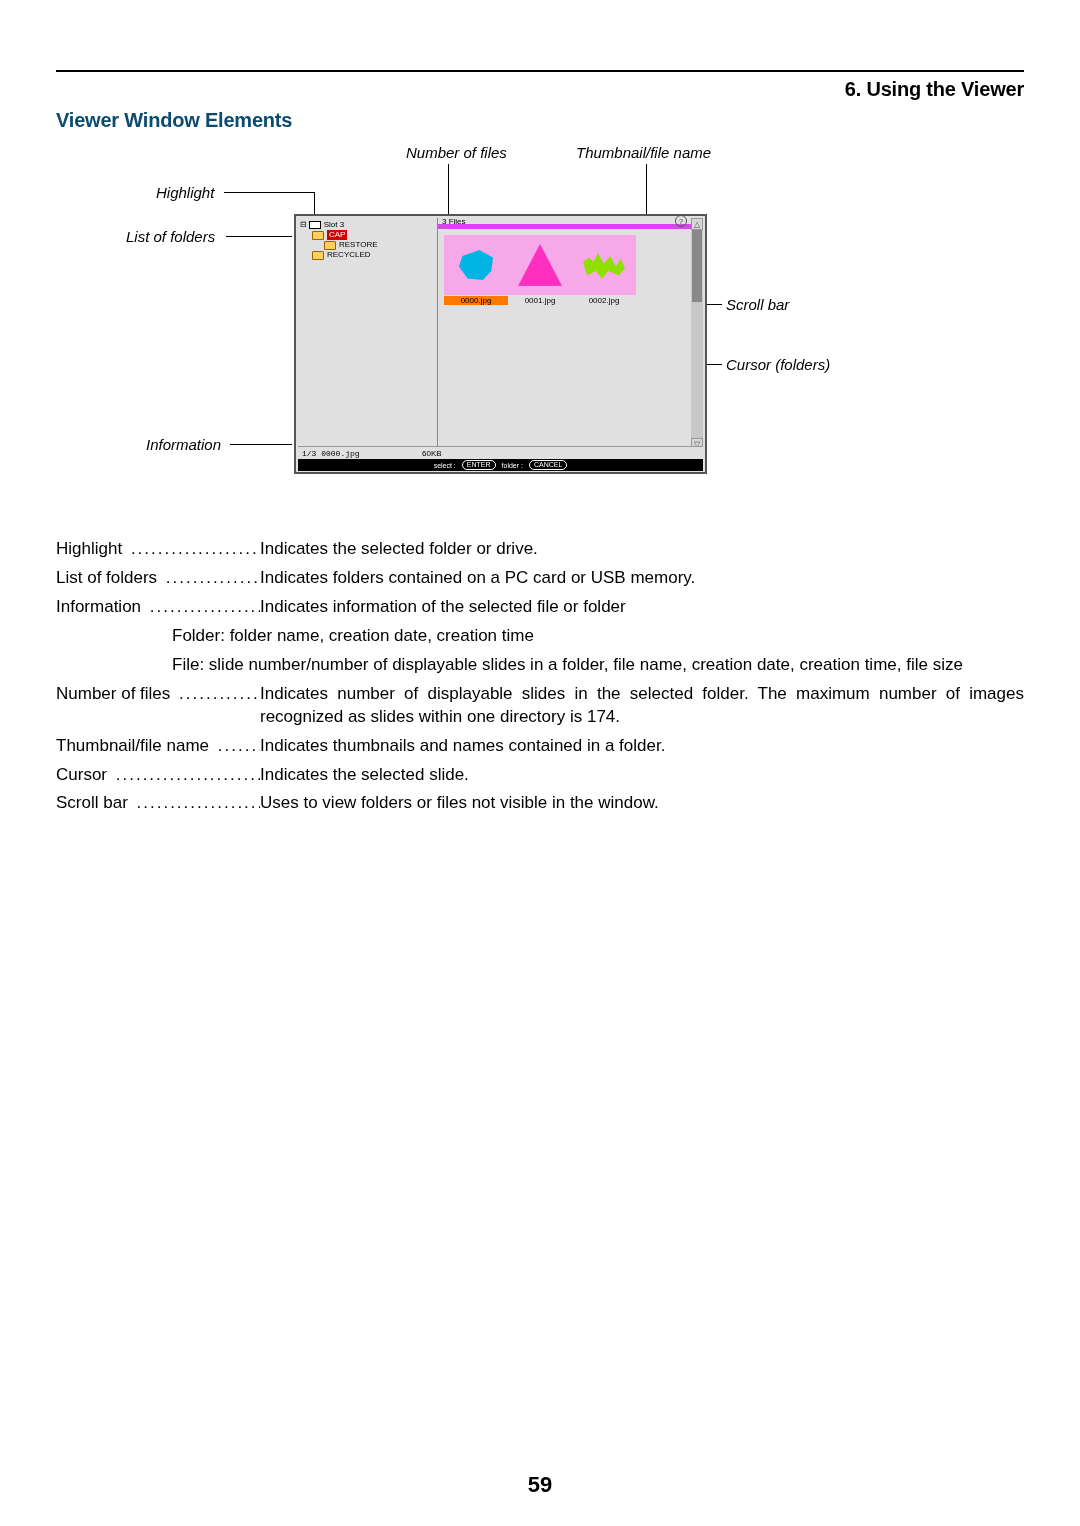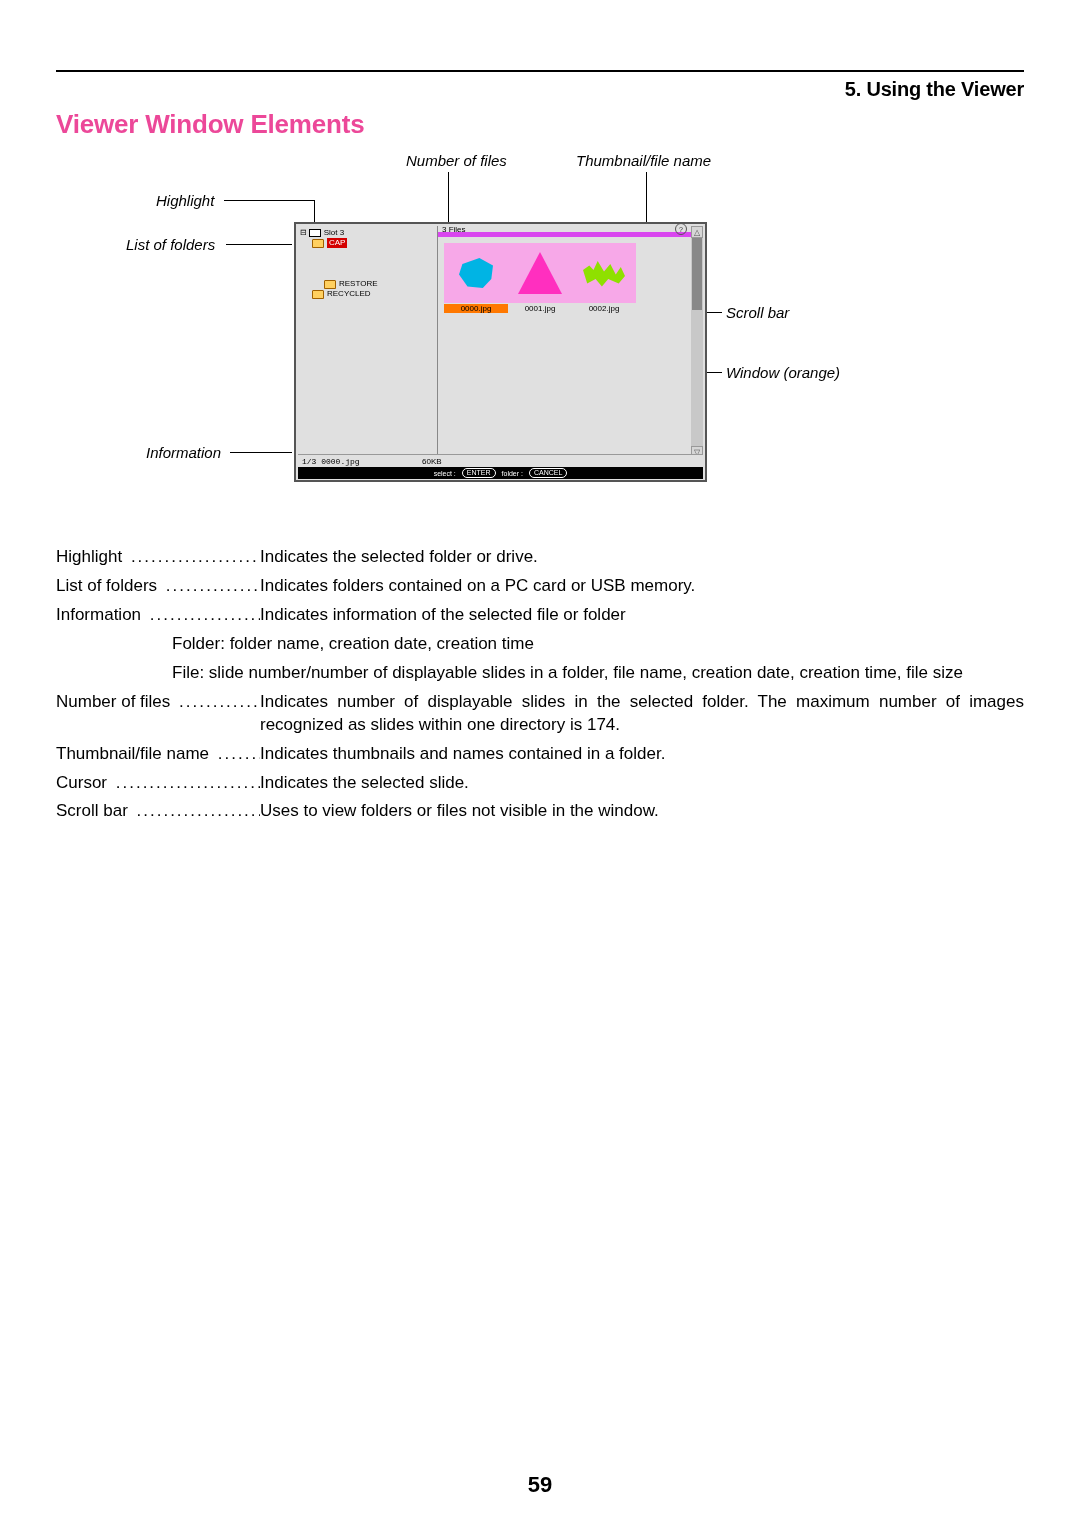--- a/index.html
+++ b/index.html
@@ -21,23 +21,23 @@
     margin-bottom: 10px;
   }
   .header-title {
     text-align: right;
     font-weight: 900;
     font-size: 20px;
     margin-top: -4px;
     letter-spacing: -0.2px;
   }
   .section-title {
-    color: #ec4899;
+    color: #0c4a6e;
     font-weight: 900;
-    font-size: 26px;
+    font-size: 20px;
     margin-top: 8px;
     margin-bottom: 6px;
     letter-spacing: -0.2px;
   }
 
   
   .diagram-wrap {
     position: relative;
     width: 100%;
     height: 340px;
@@ -85,21 +85,21 @@
     padding: 2px 2px 2px 2px;
   }
   .tree-row {
     display: flex;
     align-items: center;
     height: 10px;
     line-height: 10px;
     white-space: nowrap;
   }
   .tree-row.indent1 { padding-left: 12px; }
-  .tree-row.indent2 { padding-left: 24px; margin-top: 31px; }
+  .tree-row.indent2 { padding-left: 24px; }
   .slot-icon {
     width: 10px; height: 6px; border: 1px solid #000; margin-right: 3px;
     background: #fff;
   }
   .folder-icon {
     width: 10px; height: 7px; background: #ffd060; border: 1px solid #a06000; margin-right: 3px;
     border-radius: 1px 1px 0 0;
   }
   .hl-red { background: #d40000; color: #fff; padding: 0 2px; }
 
@@ -278,21 +278,21 @@
     font-weight: 900;
     font-size: 22px;
   }
 </style>
 </head>
 <body>
 
 <div class="page">
 
   <div class="header-line"></div>
-  <div class="header-title">5. Using the Viewer</div>
+  <div class="header-title">6. Using the Viewer</div>
 
   <div class="section-title">Viewer Window Elements</div>
 
   <div class="diagram-wrap">
 
     <div class="callout" style="left:350px; top:6px;">Number of files</div>
     <div class="callout" style="left:520px; top:6px;">Thumbnail/file name</div>
     <div class="leader leader-v" style="left:392px; top:26px; height:56px;"></div>
     <div class="leader leader-v" style="left:590px; top:26px; height:56px;"></div>
 
@@ -302,21 +302,21 @@
 
     <div class="callout" style="left:70px; top:90px;">List of folders</div>
     <div class="leader leader-h" style="left:170px; top:98px; width:66px;"></div>
 
     <div class="callout" style="left:90px; top:298px;">Information</div>
     <div class="leader leader-h" style="left:174px; top:306px; width:62px;"></div>
 
     <div class="callout" style="left:670px; top:158px;">Scroll bar</div>
     <div class="leader leader-h" style="left:648px; top:166px; width:18px;"></div>
 
-    <div class="callout" style="left:670px; top:218px;">Window (orange)</div>
+    <div class="callout" style="left:670px; top:218px;">Cursor (folders)</div>
     <div class="leader leader-h" style="left:600px; top:226px; width:66px;"></div>
 
     <div class="leader" style="left:420px; top:160px; width:180px; height:1px; transform-origin:left center; transform:rotate(20deg);"></div>
 
     <div class="viewer">
       <div class="viewer-inner">
         <div class="tree">
           <div class="tree-row">
             <span style="margin-right:2px;">⊟</span>
             <span class="slot-icon"></span>

